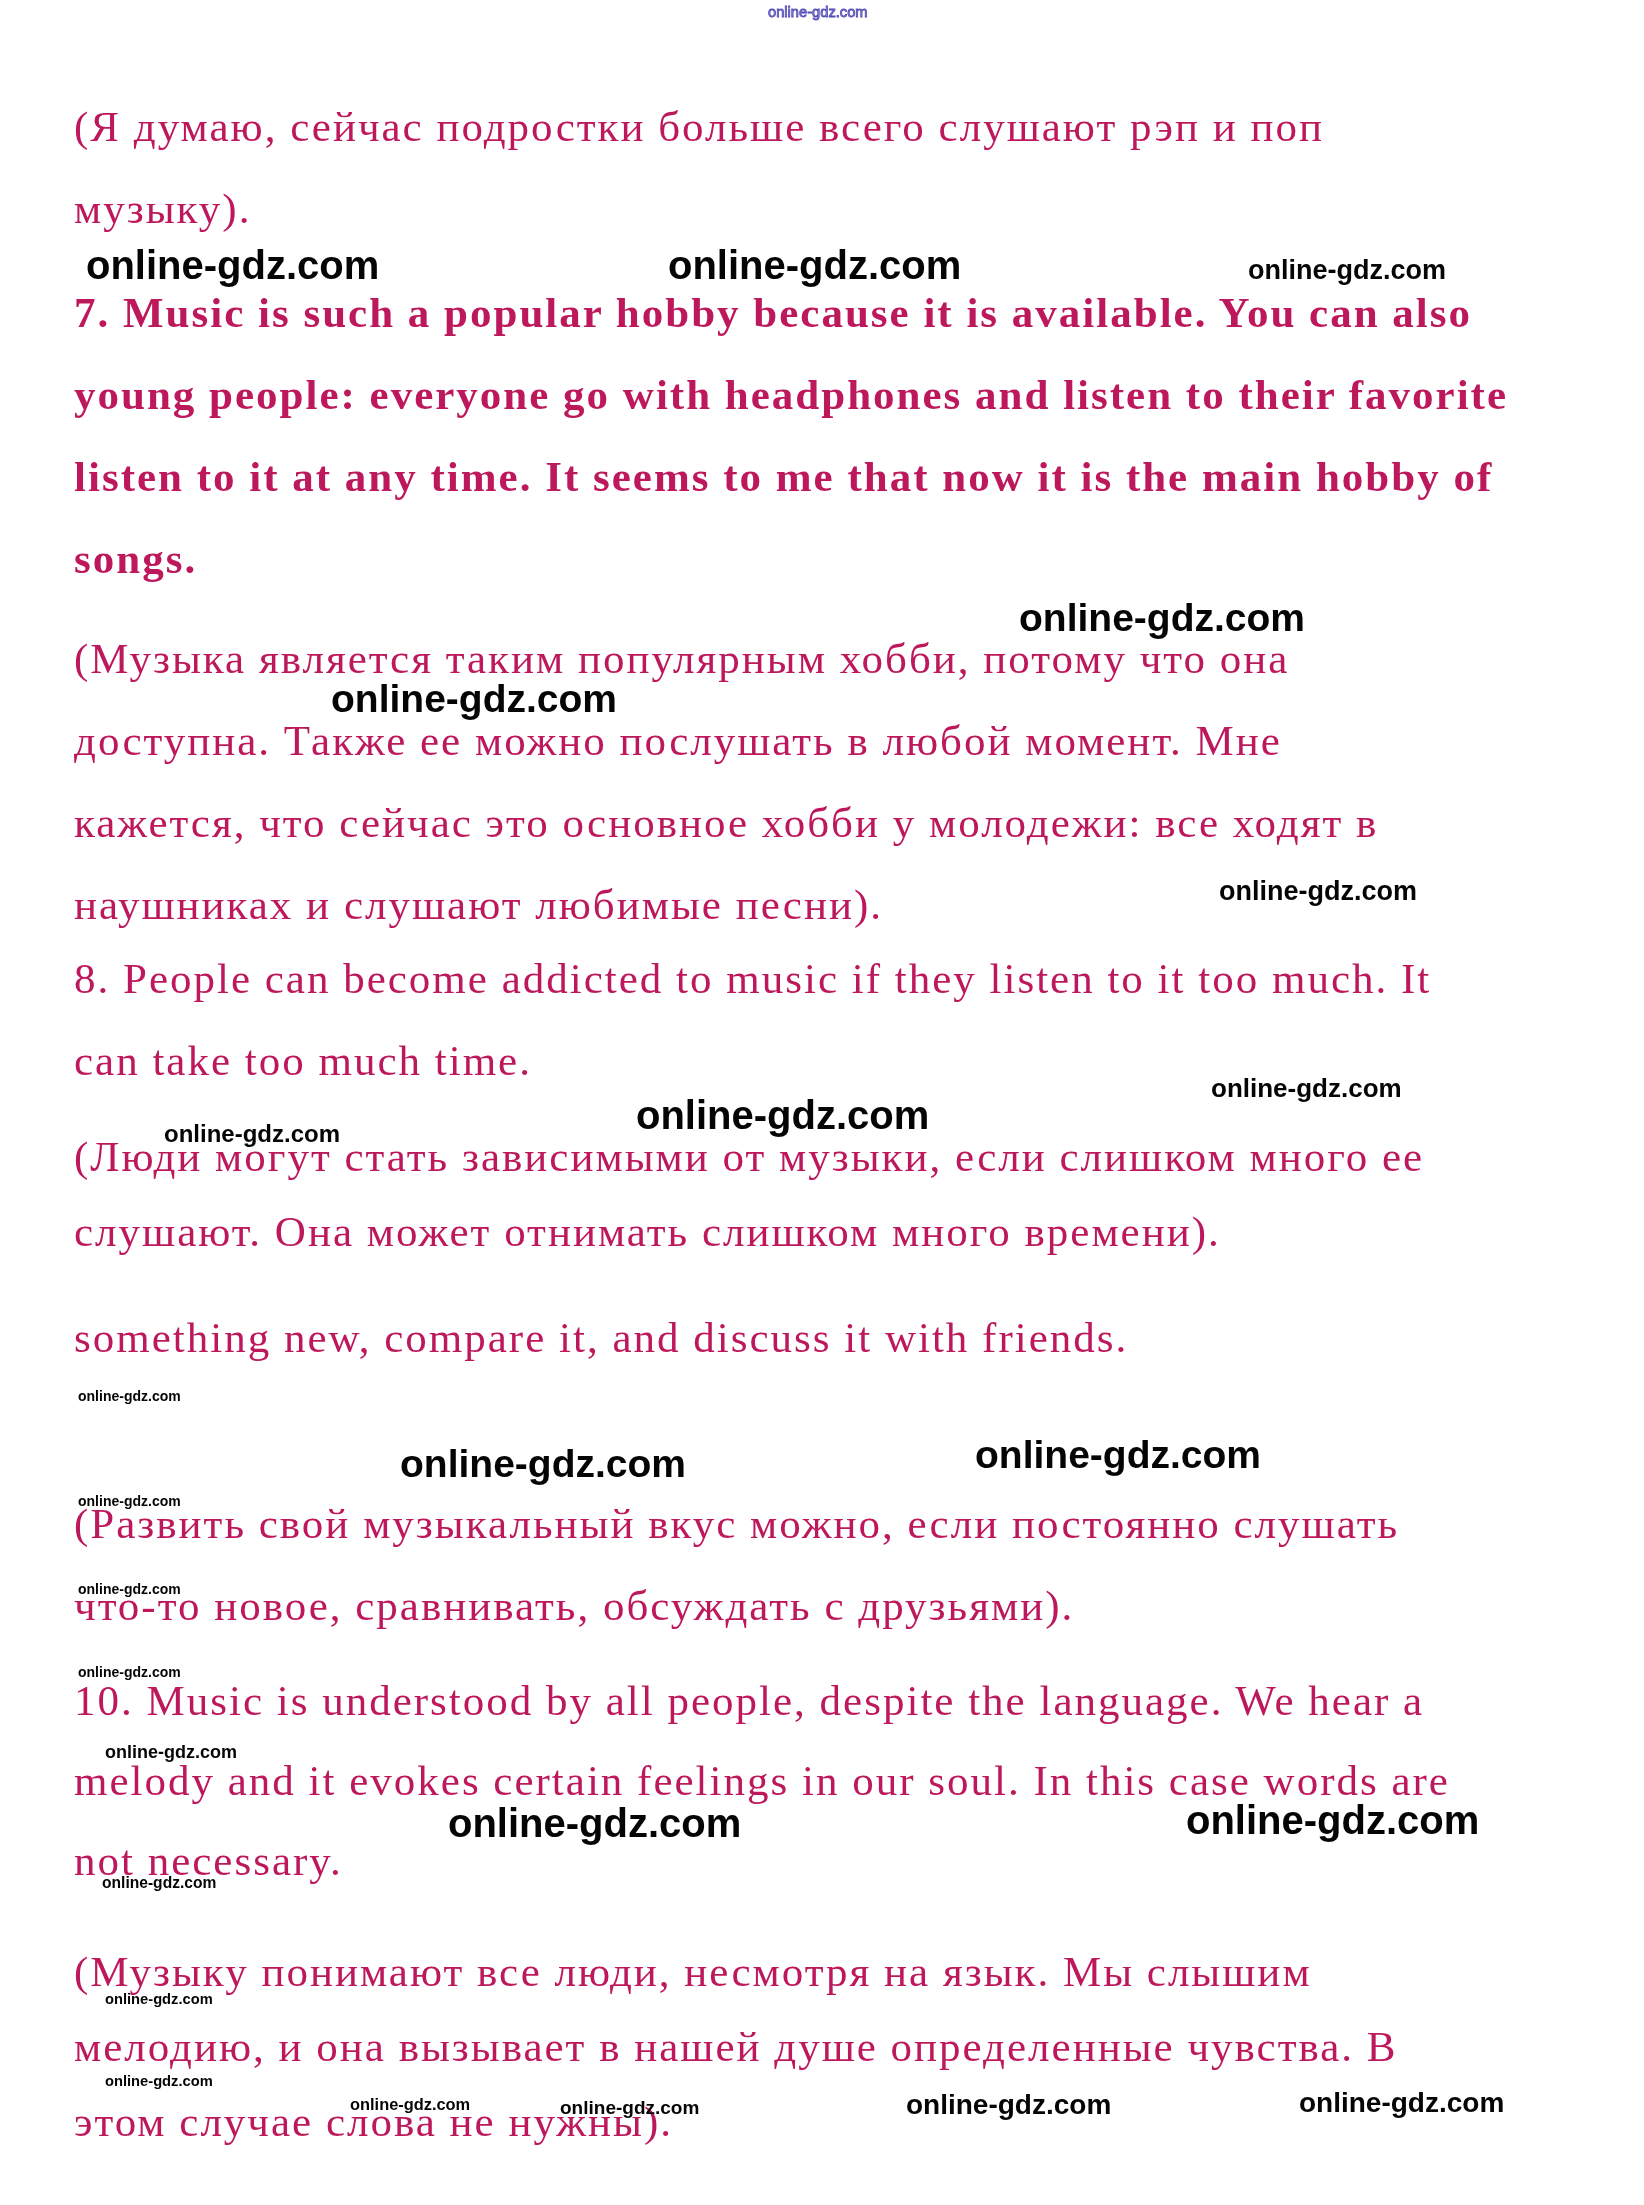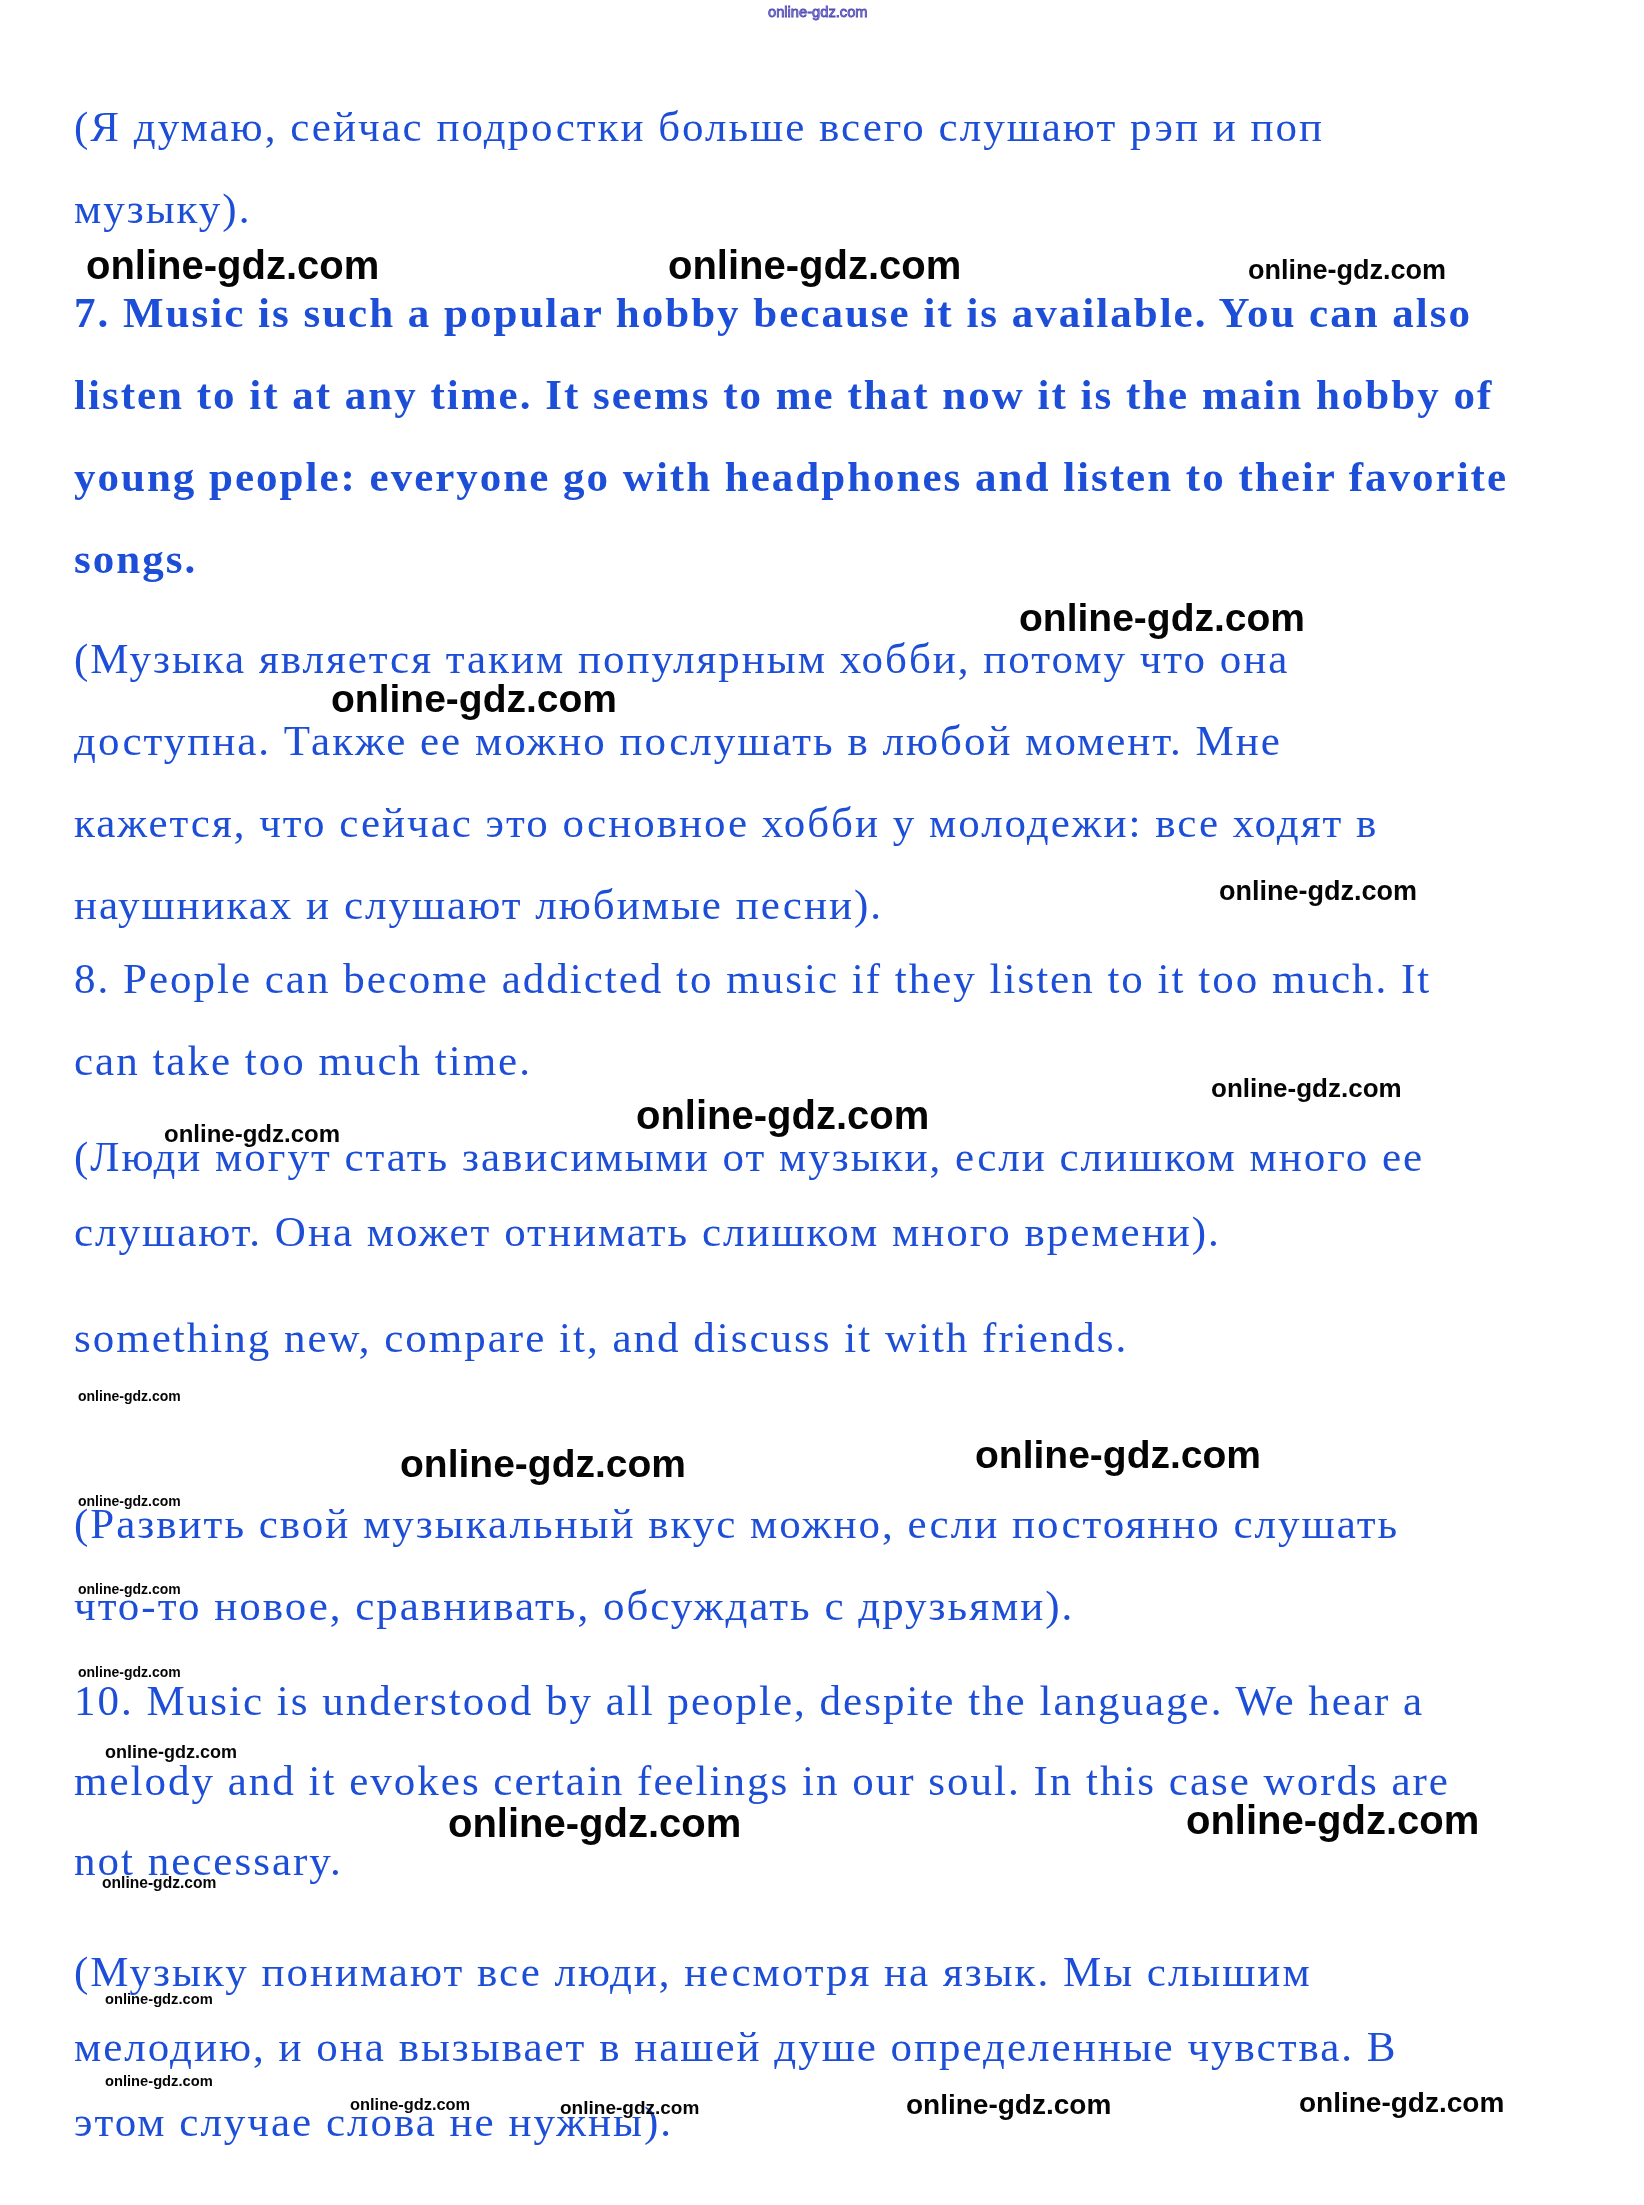--- a/index.html
+++ b/index.html
@@ -12,21 +12,21 @@
     color: #0b0b0b;
   }
   
   .para {
     position: absolute;
     left: 74px;
     font-size: 43px;
     letter-spacing: 2px;
     line-height: 82px;
     white-space: nowrap;
-    color: #1d4ed8;
+    color: #be185d;
   }
   .para .line { display: block; }
   #p-intro  { top: 86px; }
   #p7en     { top: 272px; font-weight: bold; }
   #p7ru     { top: 618px; }
   #p8en     { top: 938px; }
   #p8ru     { top: 1119px; line-height: 75px; }
   #p9en     { top: 1297px; }
   #p9ru     { top: 1483px; }
   #p10en    { top: 1661px; line-height: 80px; }
@@ -77,22 +77,22 @@
 <body>
 
 <span class="wm wm-top w-top">online-gdz.com</span>
 
 <div class="para" id="p-intro">
     <div class="line">(Я думаю, сейчас подростки больше всего слушают рэп и поп</div>
     <div class="line">музыку).</div>
   </div>
 <div class="para" id="p7en">
     <div class="line">7. Music is such a popular hobby because it is available. You can also</div>
+    <div class="line">young people: everyone go with headphones and listen to their favorite</div>
     <div class="line">listen to it at any time. It seems to me that now it is the main hobby of</div>
-    <div class="line">young people: everyone go with headphones and listen to their favorite</div>
     <div class="line">songs.</div>
   </div>
 <div class="para" id="p7ru">
     <div class="line">(Музыка является таким популярным хобби, потому что она</div>
     <div class="line">доступна. Также ее можно послушать в любой момент. Мне</div>
     <div class="line">кажется, что сейчас это основное хобби у молодежи: все ходят в</div>
     <div class="line">наушниках и слушают любимые песни).</div>
   </div>
 <div class="para" id="p8en">
     <div class="line">8. People can become addicted to music if they listen to it too much. It</div>

